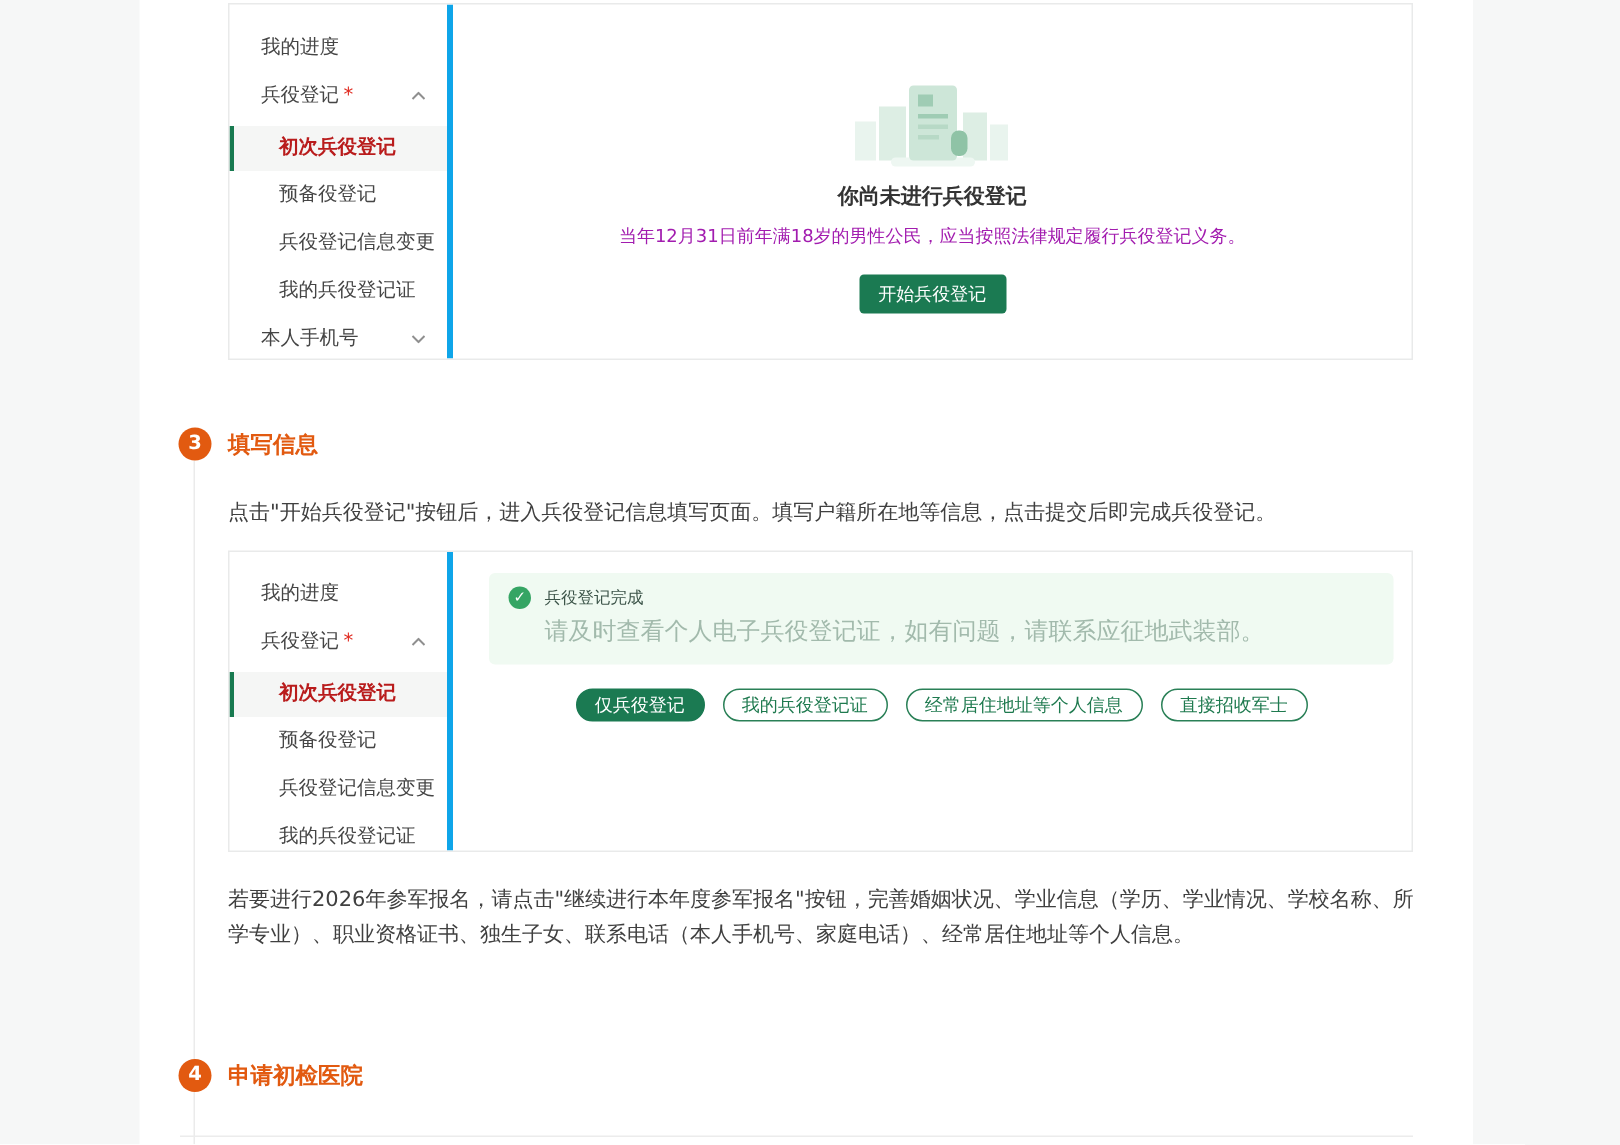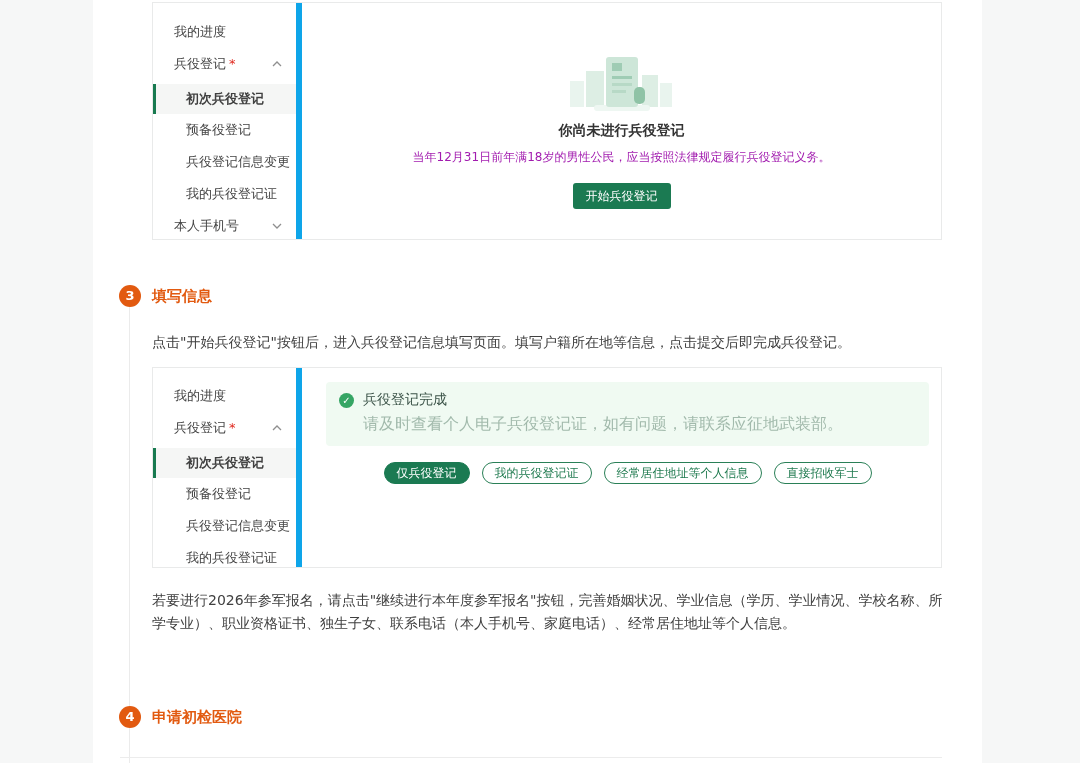--- a/index.html
+++ b/index.html
@@ -11,26 +11,26 @@
   .gutter.left { left:0; width:93px; }
   .gutter.right { left:982px; width:98px; }
 
   .timeline-line { position:absolute; left:129px; top:307px; width:1px; height:456px; background:#ebebeb; }
 
   
   .shot { position:absolute; left:152px; width:790px; background:#fff; border:1px solid #e9eaea; display:flex; overflow:hidden; }
   .shot1 { top:2px; height:238px; }
   .shot2 { top:367px; height:201px; }
 
-  .side { width:149px; border-right:6px solid #0ea5e9; flex:none; }
+  .side { width:149px; border-right:4px solid #0ea5e9; flex:none; }
   .shot1 .side { padding-top:13px; }
   .shot2 .side { padding-top:12px; }
   .s-item { position:relative; height:32px; line-height:32px; padding-left:21px; font-size:13px; color:#454545; cursor:pointer; white-space:nowrap; }
   .s-item.sub { padding-left:33px; }
-  .s-item.active { height:30px; margin-top:4px; line-height:30px; background:#f5f6f5; border-left:3px solid #187a50; padding-left:30px; color:#404040; font-weight:bold; }
+  .s-item.active { height:30px; margin-top:4px; line-height:30px; background:#f5f6f5; border-left:3px solid #187a50; padding-left:30px; color:#b91c1c; font-weight:bold; }
   .req { color:#e02a20; margin-left:3px; font-size:13px; }
   .chev { position:absolute; right:14px; top:0; height:100%; display:flex; align-items:center; }
 
   .pane { flex:1; position:relative; }
   .pane1 { display:flex; flex-direction:column; align-items:center; padding-top:50px; }
   .empty-title { margin-top:9px; font-size:14px; font-weight:bold; color:#333; }
   .empty-sub { margin-top:9px; font-size:12px; color:#a21caf; }
   .btn-primary { margin-top:17px; height:26px; padding:0 13px; background:#1b7a52; color:#fff; font-size:12px; border:none; border-radius:3px; cursor:pointer; line-height:22px; font-family:inherit; }
 
   
@@ -38,21 +38,21 @@
   .step-circle { width:22px; height:22px; border-radius:50%; background:#e25a10; color:#fff; font-size:13px; font-weight:bold; text-align:center; line-height:22px; flex:none; }
   .step-title { margin-left:11px; font-size:15px; font-weight:bold; color:#e25a10; }
 
   .para { position:absolute; left:152px; width:797px; font-size:14px; line-height:23px; color:#404040; }
 
   
   .pane2 { padding:14px 12px 0 24px; }
   .alert { background:#f0faf2; border-radius:4px; padding:9px 14px 11px 13px; }
   .alert-head { display:flex; align-items:center; }
   .check-icon { width:15px; height:15px; border-radius:50%; background:#35a564; color:#fff; font-size:10px; line-height:15px; text-align:center; flex:none; }
-  .alert-title { margin-left:9px; font-size:14px; color:#3c5449; }
+  .alert-title { margin-left:9px; font-size:11px; color:#3c5449; }
   .alert-msg { margin-top:5px; padding-left:24px; font-size:16px; color:#a2baac; }
   .btn-row { margin-top:16px; display:flex; justify-content:center; gap:12px; }
   .btn-sm { height:22px; line-height:20px; padding:0 12px; font-size:12px; border-radius:11px; cursor:pointer; font-family:inherit; white-space:nowrap; }
   .btn-sm.fill { background:#1b7a52; border:1px solid #1b7a52; color:#fff; }
   .btn-sm.line { background:#fff; border:1px solid #2a8057; color:#1f7a4f; }
 
   .note { position:absolute; left:152px; top:648px; width:790px; height:28px; line-height:28px; background:#e5e5e5; padding:0 14px; font-size:13px; color:#3f3f3f; }
 
   .next-panel-top { position:absolute; left:120px; top:757px; width:822px; height:1px; background:#ececec; }
 </style>

